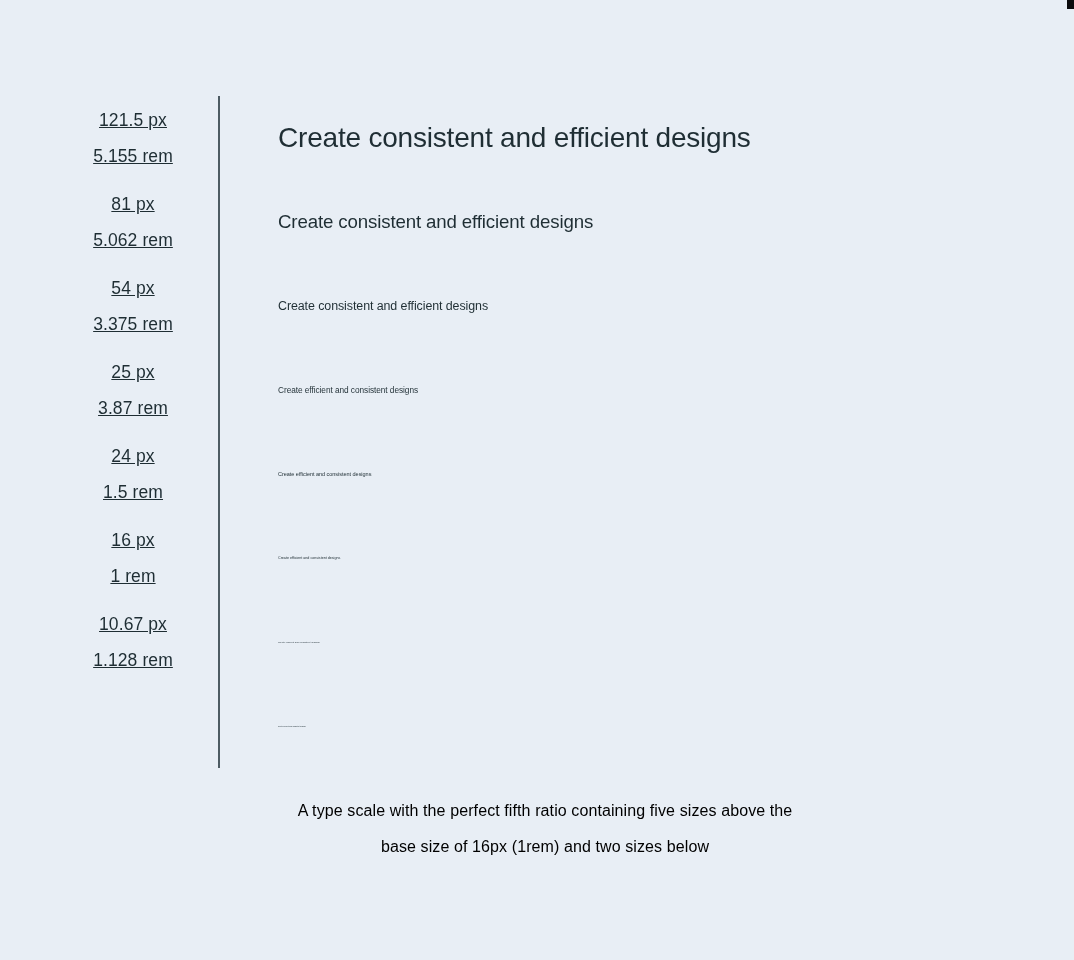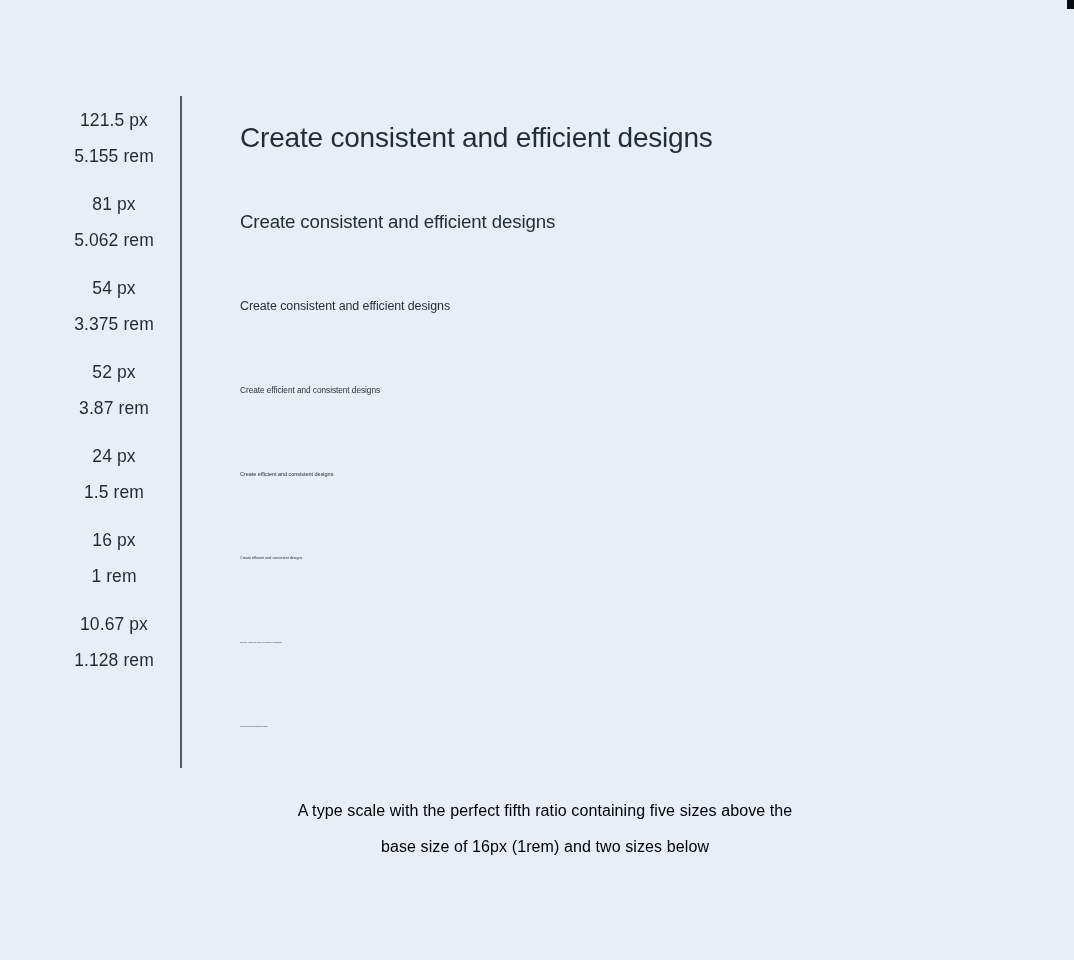--- a/index.html
+++ b/index.html
@@ -21,25 +21,26 @@
     position: absolute;
     top: 96px;
     left: 0;
     width: 1074px;
     height: 672px;
     display: flex;
     align-items: stretch;
   }
 
   .labels {
-    width: 180px;
+    width: 218px;
     box-sizing: border-box;
     padding-left: 48px;
     display: flex;
     flex-direction: column;
+    text-decoration: underline;
   }
   .label-row {
     height: 84px;
     display: flex;
     flex-direction: column;
     justify-content: center;
     text-align: center;
     font-size: 17.5px;
     line-height: 36px;
     color: #1e2d33;
@@ -109,21 +110,21 @@
       </div>
       <div class="label-row">
         <div>81 px</div>
         <div>5.062 rem</div>
       </div>
       <div class="label-row">
         <div>54 px</div>
         <div>3.375 rem</div>
       </div>
       <div class="label-row">
-        <div>52 px</div>
+        <div>25 px</div>
         <div>3.87 rem</div>
       </div>
       <div class="label-row">
         <div>24 px</div>
         <div>1.5 rem</div>
       </div>
       <div class="label-row">
         <div>16 px</div>
         <div>1 rem</div>
       </div>

